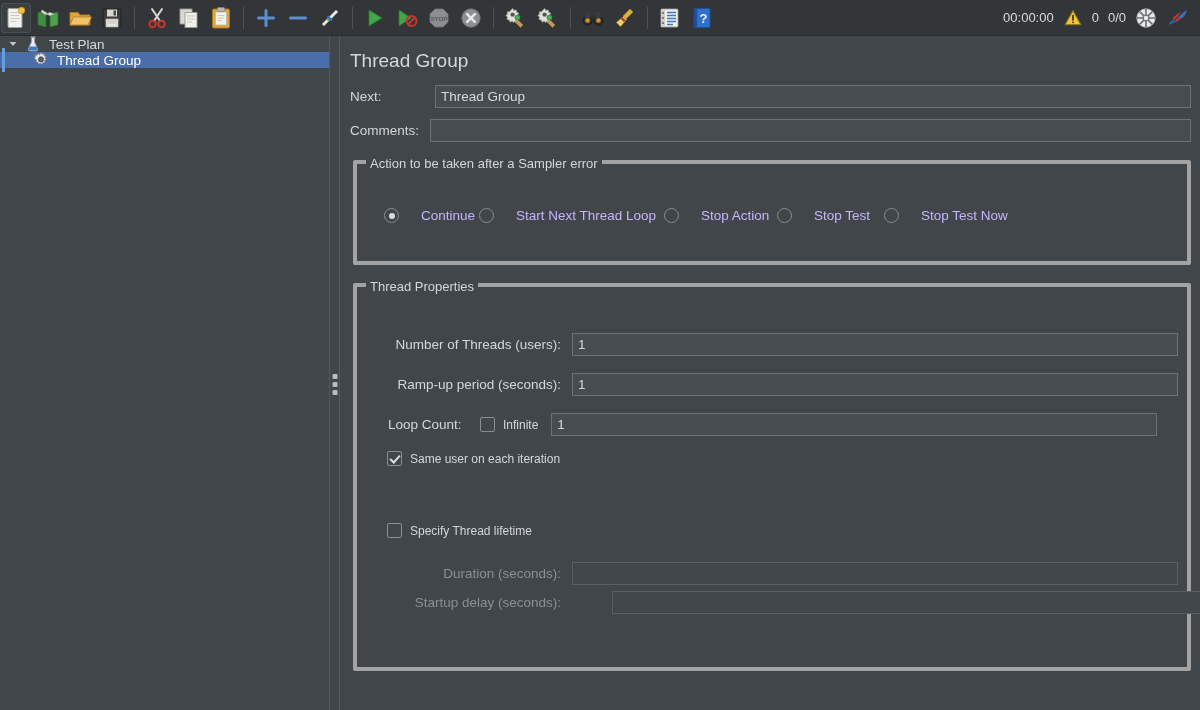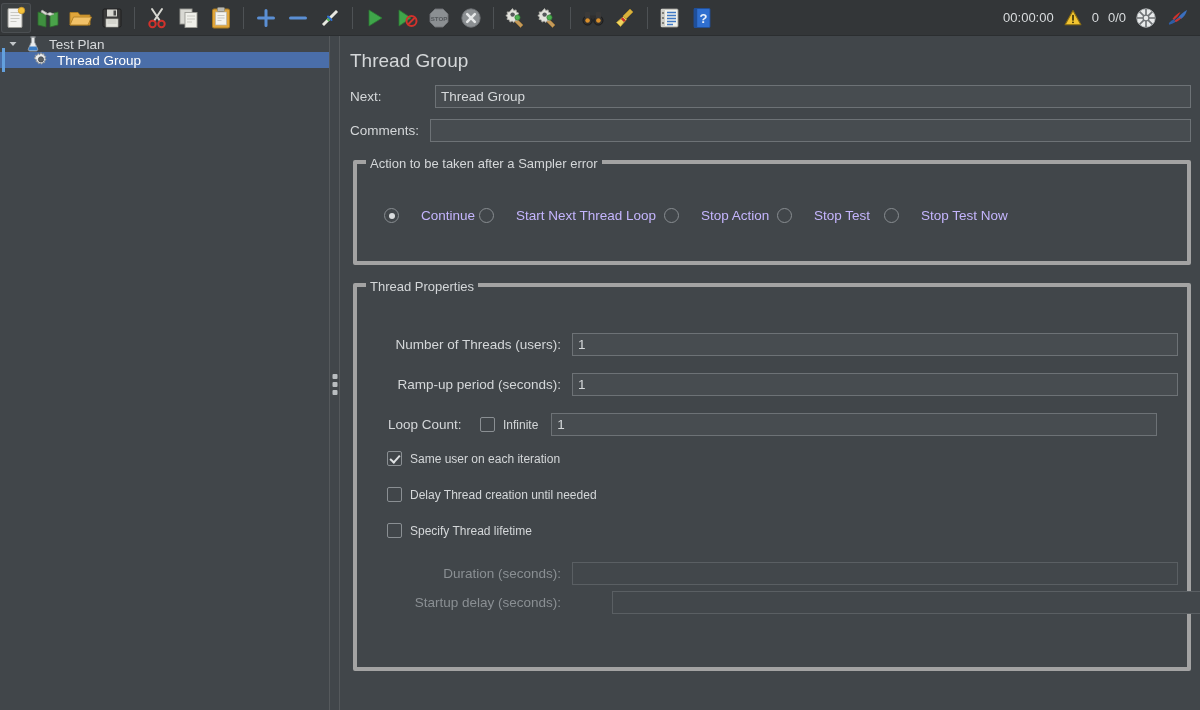--- a/index.html
+++ b/index.html
@@ -576,24 +576,20 @@
           <span class="check-label">Infinite</span>
         </span>
         <input class="tfield" style="width: 606px; margin-left: 13px;" value="1">
       </div>
 
       <div class="check-item" style="left:30px; top:164px;">
         <span class="cbox on"></span>
         <span class="check-label">Same user on each iteration</span>
       </div>
 
-      <div class="check-item" style="left:30px; top:200px;">
-        <span class="cbox"></span>
-        <span class="check-label">Delay Thread creation until needed</span>
-      </div>
 
       <div class="check-item" style="left:30px; top:236px;">
         <span class="cbox"></span>
         <span class="check-label">Specify Thread lifetime</span>
       </div>
 
       <div class="form-row" style="left:19px; top:275px;">
         <span class="form-label dim" style="width:185px; display:inline-block; text-align:right;">Duration (seconds):</span>
         <input class="tfield disabled" disabled="" style="width: 606px; margin-left: 11px;" value="">
       </div>

